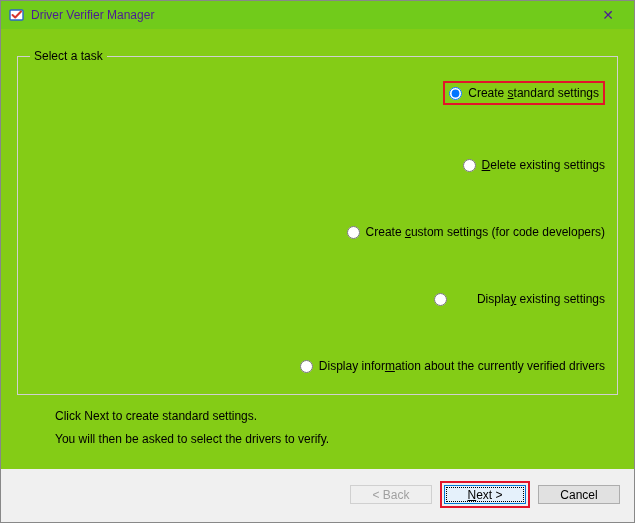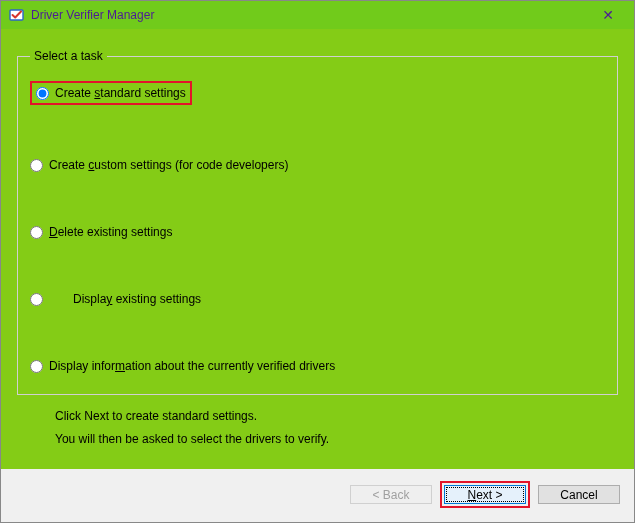--- a/index.html
+++ b/index.html
@@ -56,20 +56,21 @@
       font-size: 12px;
       padding: 0 4px;
       color: #000;
       margin-left: 2px;
     }
     .radio-row {
       display: flex;
       align-items: center;
       padding: 4px 2px;
       margin-bottom: 45px;
+      justify-content: flex-end;
     }
     .radio-row:last-of-type { margin-bottom: 8px; }
     .radio-row input[type=radio] {
       margin-right: 6px;
       width: 13px; height: 13px;
     }
     .radio-row label {
       cursor: default;
     }
     .radio-row label .mn { text-decoration: underline; }
@@ -144,27 +145,27 @@
     <div id="radio-container">
         <div class="radio-row">
           <span class="highlight-red" style="display: inline-flex; align-items: center;">
             <input type="radio" name="task" checked="" style="">
             <label><span>Create </span><span class="mn">s</span><span>tandard settings</span></label>
           </span>
         </div>
         <div class="radio-row">
           <span style="display: inline-flex; align-items: center;">
             <input type="radio" name="task" style="">
-            <label><span>Create </span><span class="mn">c</span><span>ustom settings (for code developers)</span></label>
+            <label><span></span><span class="mn">D</span><span>elete existing settings</span></label>
           </span>
         </div>
         <div class="radio-row">
           <span style="display: inline-flex; align-items: center;">
             <input type="radio" name="task" style="">
-            <label><span></span><span class="mn">D</span><span>elete existing settings</span></label>
+            <label><span>Create </span><span class="mn">c</span><span>ustom settings (for code developers)</span></label>
           </span>
         </div>
         <div class="radio-row">
           <span style="display: inline-flex; align-items: center; gap: 24px;">
             <input type="radio" name="task" style="">
             <label><span>Displa</span><span class="mn">y</span><span> existing settings</span></label>
           </span>
         </div>
         <div class="radio-row">
           <span style="display: inline-flex; align-items: center;">

